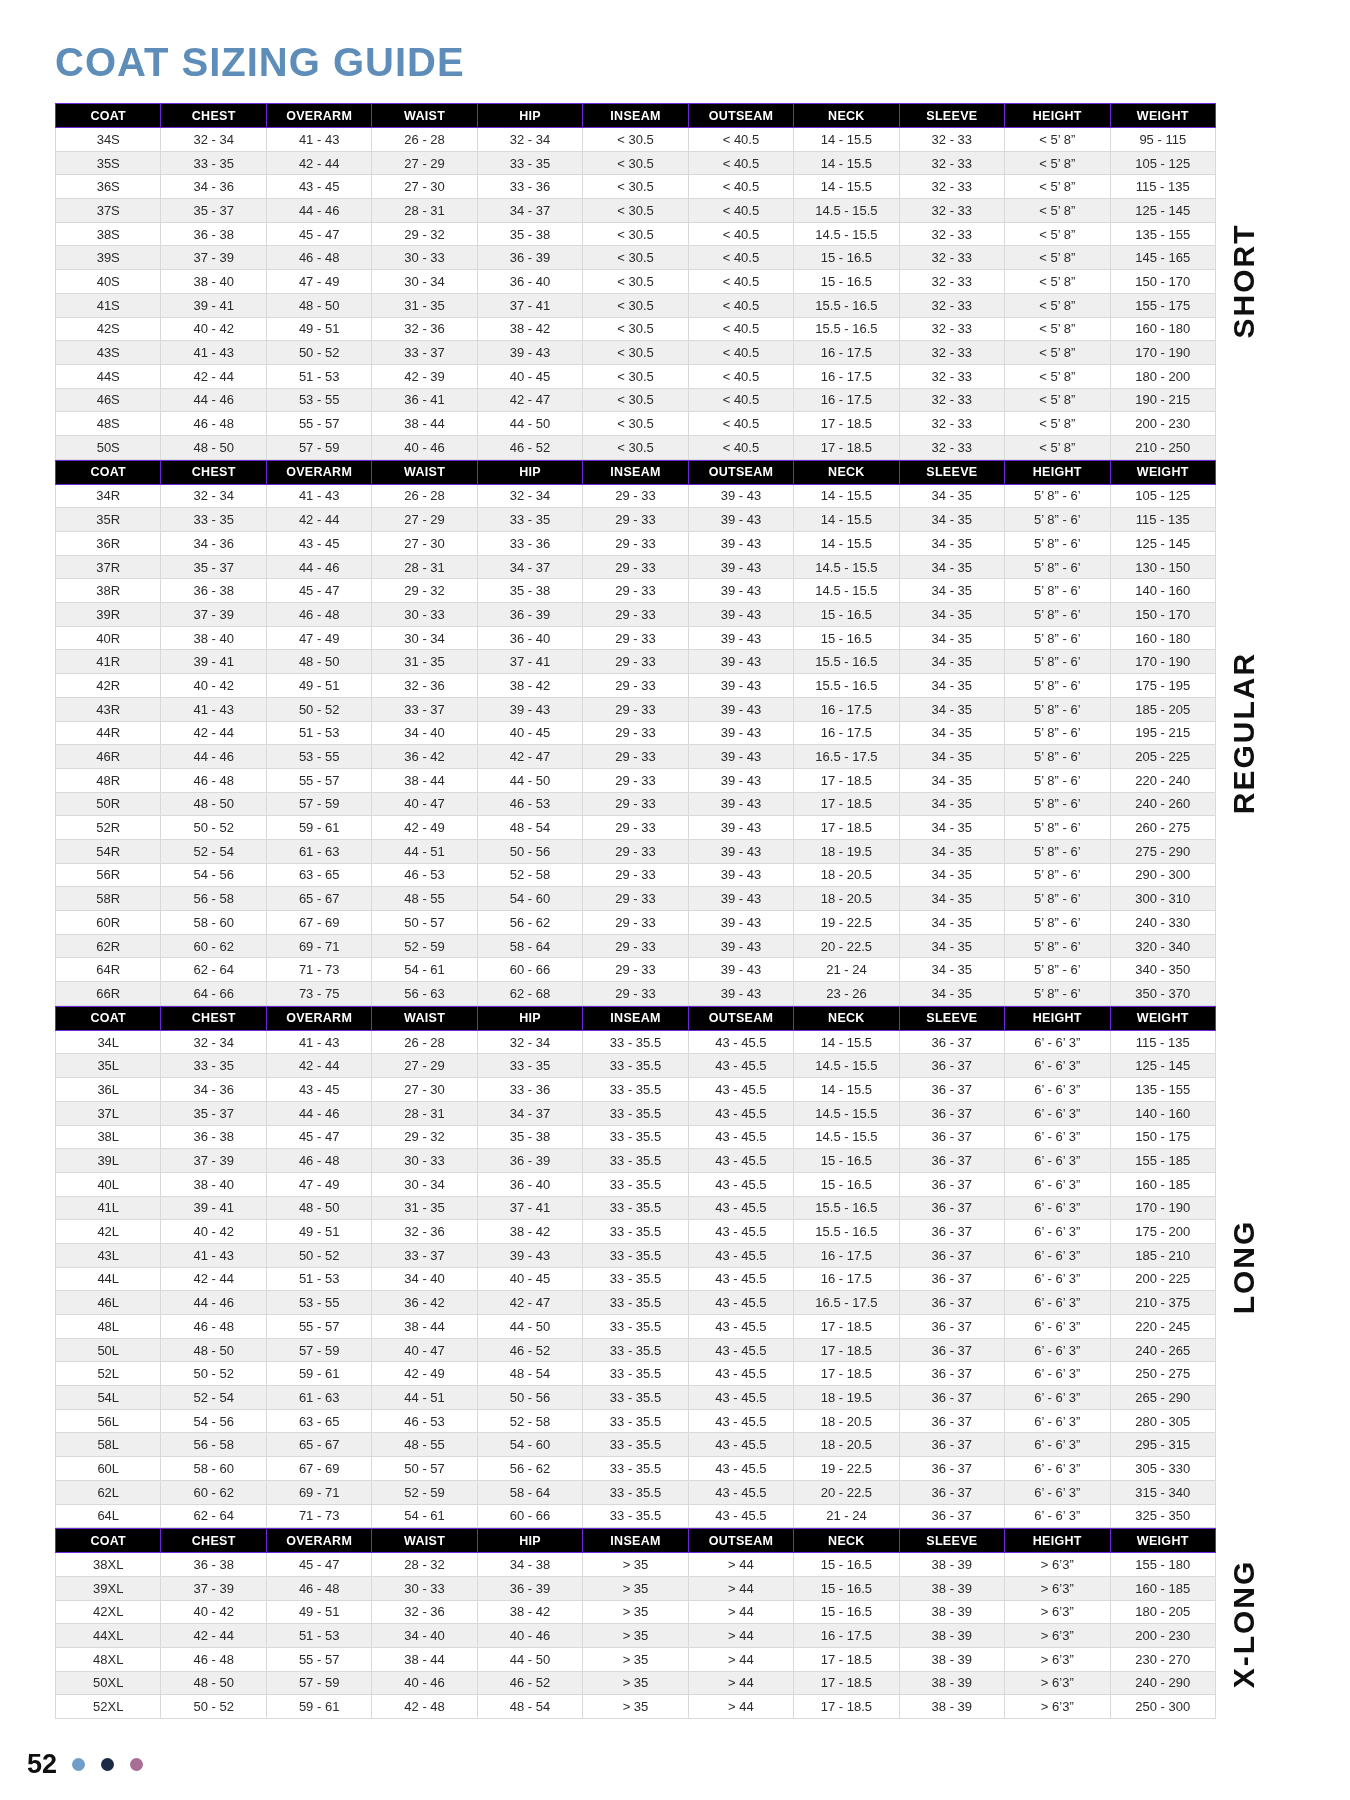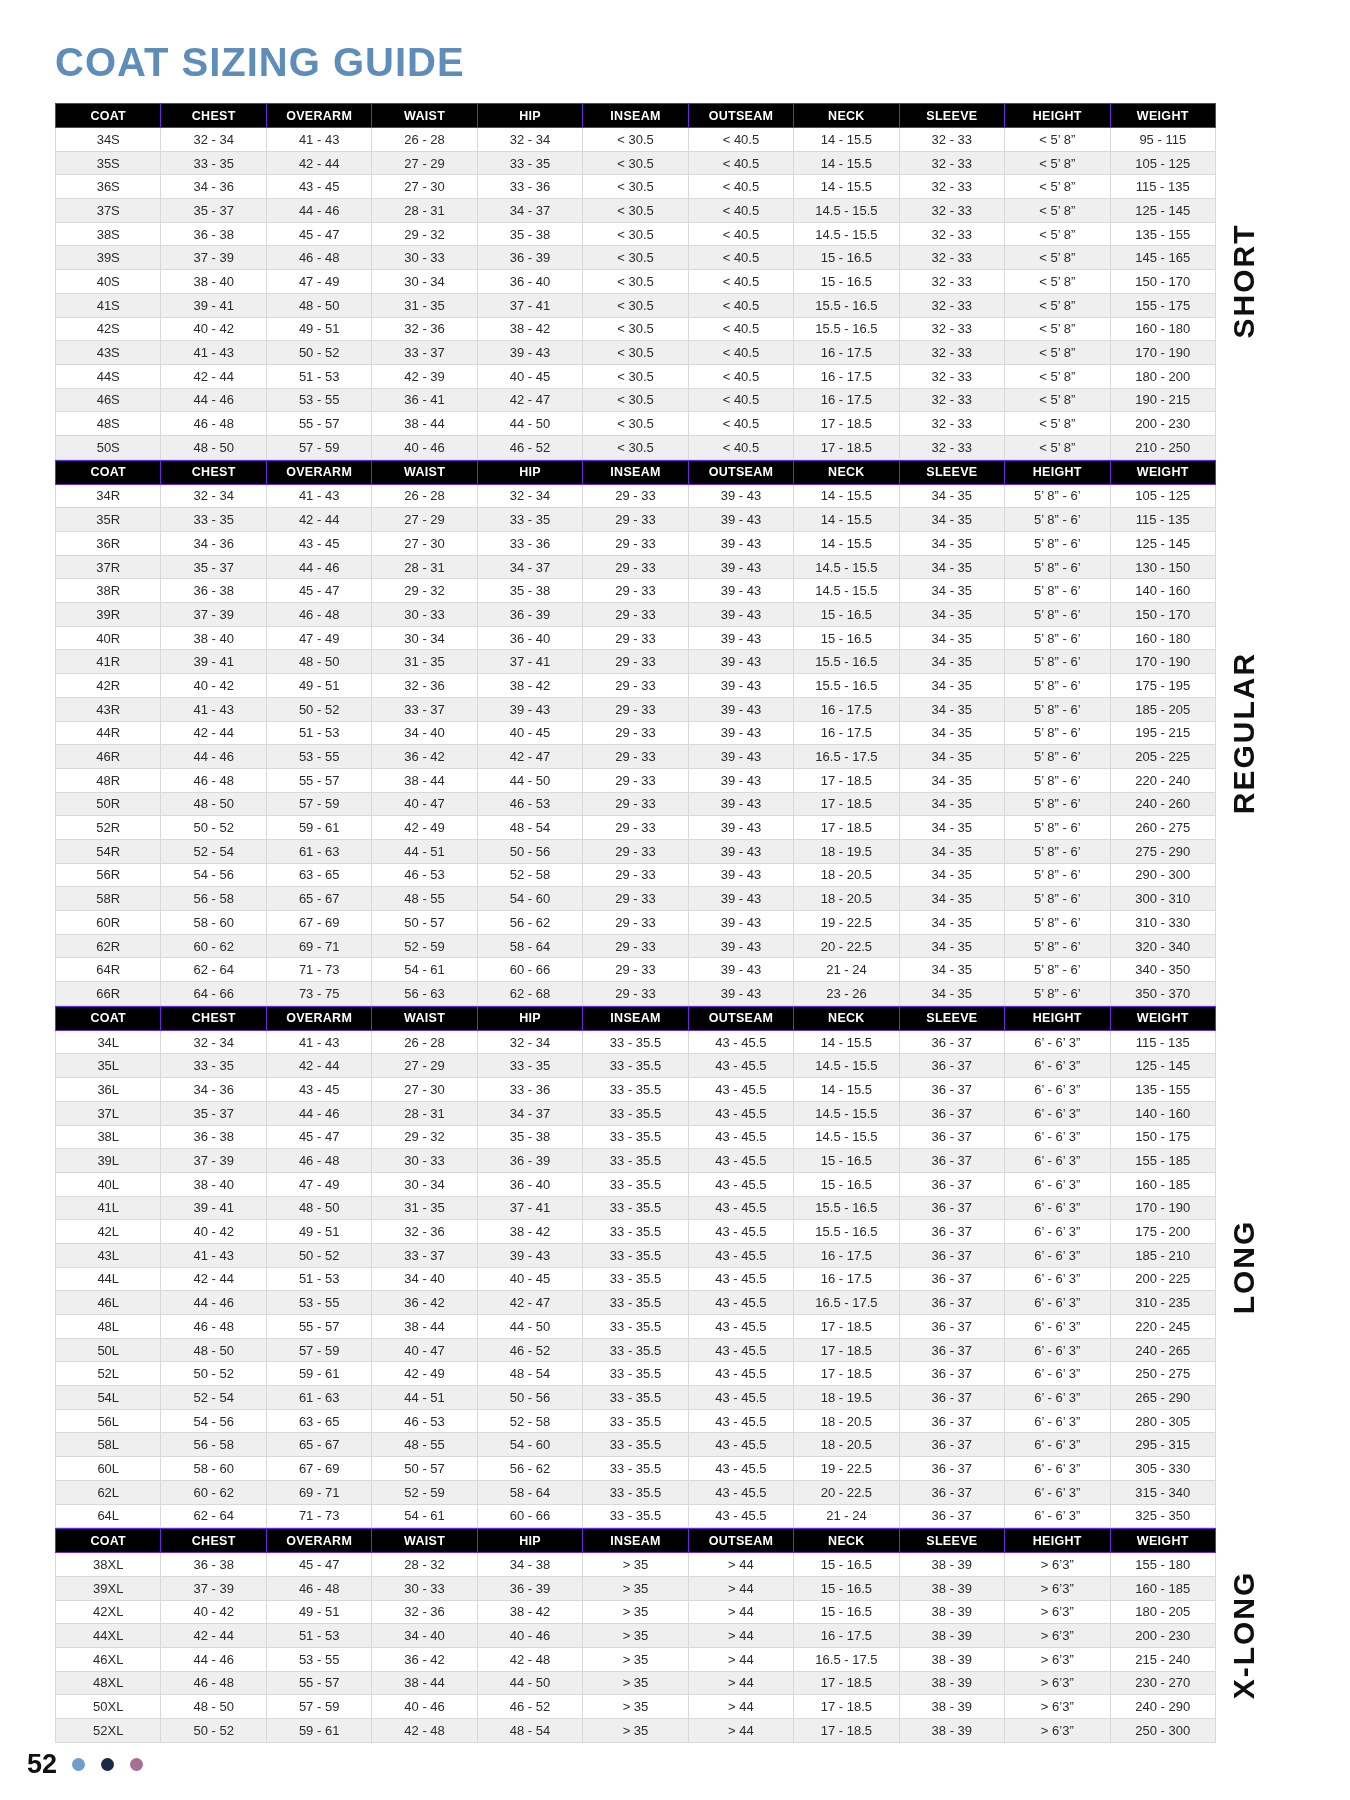--- a/index.html
+++ b/index.html
@@ -504,21 +504,21 @@
               <td>60R</td>
               <td>58 - 60</td>
               <td>67 - 69</td>
               <td>50 - 57</td>
               <td>56 - 62</td>
               <td>29 - 33</td>
               <td>39 - 43</td>
               <td>19 - 22.5</td>
               <td>34 - 35</td>
               <td>5’ 8” - 6’</td>
-              <td>310 - 330</td>
+              <td>240 - 330</td>
             </tr>
             <tr>
               <td>62R</td>
               <td>60 - 62</td>
               <td>69 - 71</td>
               <td>52 - 59</td>
               <td>58 - 64</td>
               <td>29 - 33</td>
               <td>39 - 43</td>
               <td>20 - 22.5</td>
@@ -721,21 +721,21 @@
               <td>46L</td>
               <td>44 - 46</td>
               <td>53 - 55</td>
               <td>36 - 42</td>
               <td>42 - 47</td>
               <td>33 - 35.5</td>
               <td>43 - 45.5</td>
               <td>16.5 - 17.5</td>
               <td>36 - 37</td>
               <td>6’ - 6’ 3”</td>
-              <td>310 - 235</td>
+              <td>210 - 375</td>
             </tr>
             <tr>
               <td>48L</td>
               <td>46 - 48</td>
               <td>55 - 57</td>
               <td>38 - 44</td>
               <td>44 - 50</td>
               <td>33 - 35.5</td>
               <td>43 - 45.5</td>
               <td>17 - 18.5</td>
@@ -913,33 +913,20 @@
               <td>42 - 44</td>
               <td>51 - 53</td>
               <td>34 - 40</td>
               <td>40 - 46</td>
               <td>&gt; 35</td>
               <td>&gt; 44</td>
               <td>16 - 17.5</td>
               <td>38 - 39</td>
               <td>&gt; 6’3”</td>
               <td>200 - 230</td>
-            </tr>
-            <tr>
-              <td>46XL</td>
-              <td>44 - 46</td>
-              <td>53 - 55</td>
-              <td>36 - 42</td>
-              <td>42 - 48</td>
-              <td>&gt; 35</td>
-              <td>&gt; 44</td>
-              <td>16.5 - 17.5</td>
-              <td>38 - 39</td>
-              <td>&gt; 6’3”</td>
-              <td>215 - 240</td>
             </tr>
             <tr>
               <td>48XL</td>
               <td>46 - 48</td>
               <td>55 - 57</td>
               <td>38 - 44</td>
               <td>44 - 50</td>
               <td>&gt; 35</td>
               <td>&gt; 44</td>
               <td>17 - 18.5</td>

